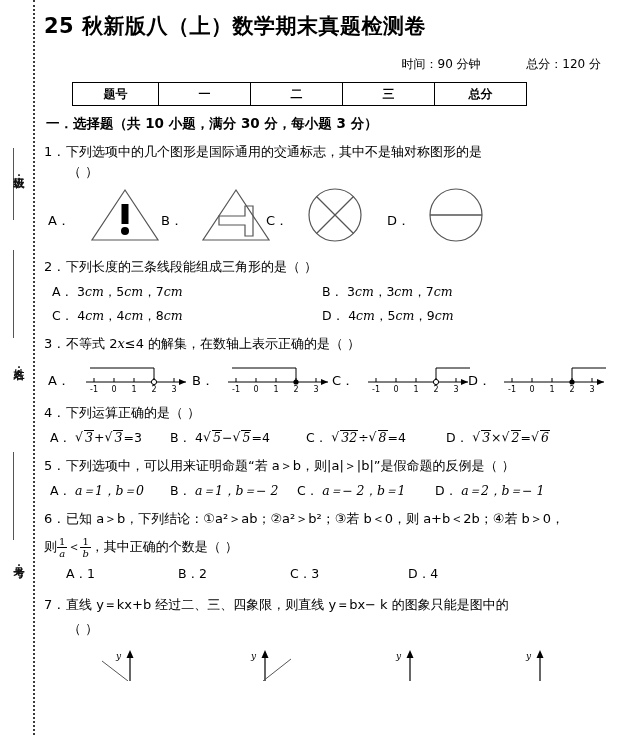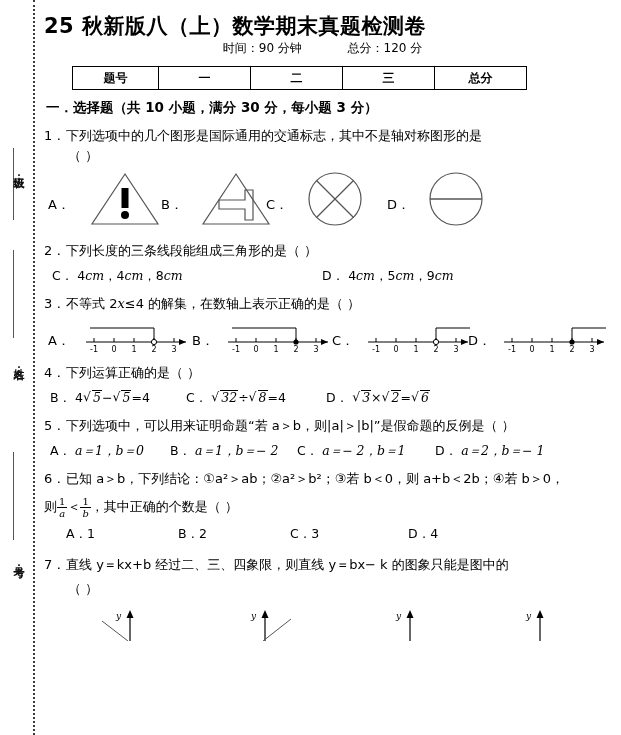--- a/index.html
+++ b/index.html
@@ -64,23 +64,23 @@
   .doc-title {
     text-align: left;
     font-size: 21px;
     font-weight: bold;
     letter-spacing: 0.5px;
     margin: 12px 0 0 0;
     padding-right: 14px;
     line-height: 28px;
   }
   .subline {
-    text-align: center;
+    text-align: right;
     font-size: 12px;
-    margin-top: 0;
+    margin-top: 16px;
     padding-right: 20px;
   }
   .subline .gap { display: inline-block; width: 38px; }
 
   
   .score-table-wrap {
     margin-top: 9px;
     padding-left: 28px;
   }
   table.score-table {
@@ -262,20 +262,30 @@
     </span>
   </div>
 
   <div class="q">
     <div class="q-line">
       <span class="num">2．</span><span>下列长度的三条线段能组成三角形的是（    ）</span>
     </div>
   </div>
   <div class="opts">
     <span class="cell" style="width:270px;">
+      <span>A．</span>
+      <span>3<span class="it">cm</span>，5<span class="it">cm</span>，7<span class="it">cm</span></span>
+    </span>
+    <span class="cell">
+      <span>B．</span>
+      <span>3<span class="it">cm</span>，3<span class="it">cm</span>，7<span class="it">cm</span></span>
+    </span>
+  </div>
+  <div class="opts">
+    <span class="cell" style="width:270px;">
       <span>C．</span>
       <span>4<span class="it">cm</span>，4<span class="it">cm</span>，8<span class="it">cm</span></span>
     </span>
     <span class="cell">
       <span>D．</span>
       <span>4<span class="it">cm</span>，5<span class="it">cm</span>，9<span class="it">cm</span></span>
     </span>
   </div>
 
   <div class="q">
@@ -386,20 +396,24 @@
       </svg>
     </span>
   </div>
 
   <div class="q">
     <div class="q-line">
       <span class="num">4．</span><span>下列运算正确的是（    ）</span>
     </div>
   </div>
   <div class="opts" style="padding-left:6px;">
+    <span class="cell" style="width:120px;">
+      <span>A．</span>
+      <span><span class="sqrt"><span>3</span></span>+<span class="sqrt"><span>3</span></span>=3</span>
+    </span>
     <span class="cell" style="width:136px;">
       <span>B．</span>
       <span>4<span class="sqrt"><span>5</span></span>−<span class="sqrt"><span>5</span></span>=4</span>
     </span>
     <span class="cell" style="width:140px;">
       <span>C．</span>
       <span><span class="sqrt"><span>32</span></span>÷<span class="sqrt"><span>8</span></span>=4</span>
     </span>
     <span class="cell">
       <span>D．</span>

